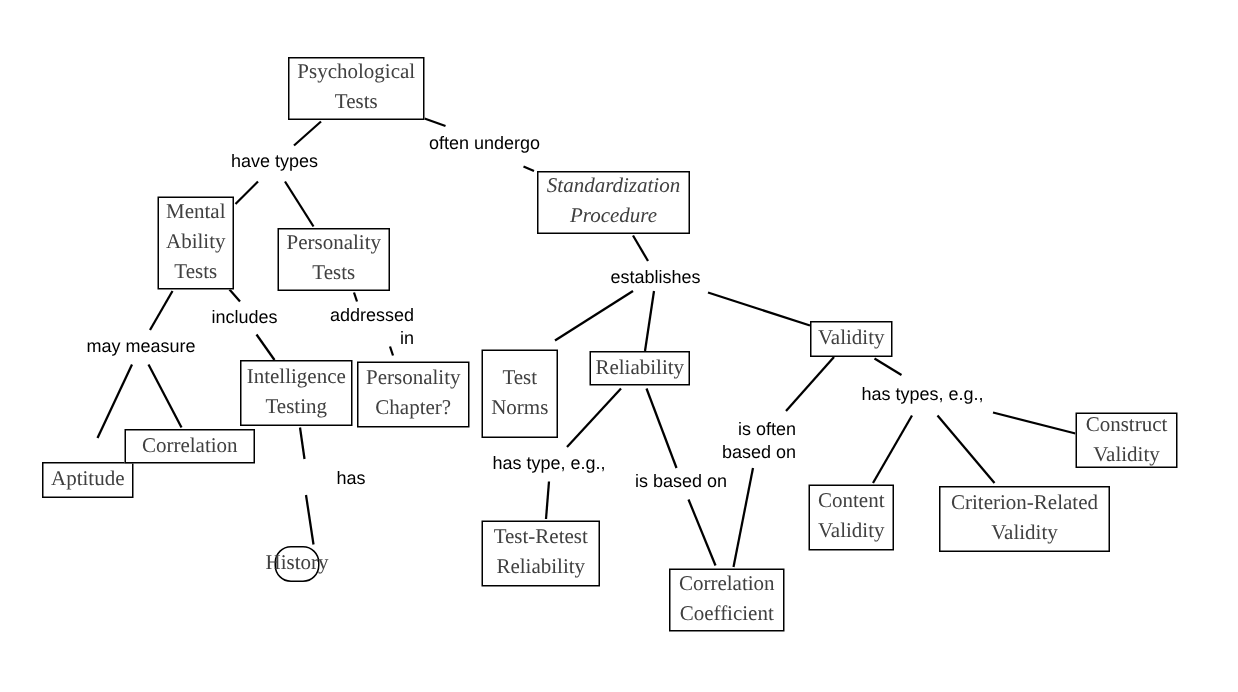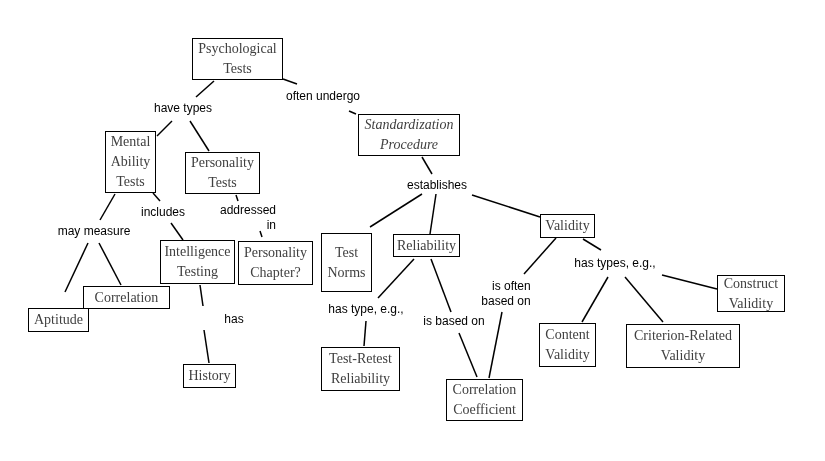--- a/index.html
+++ b/index.html
@@ -62,21 +62,21 @@
   <div class="node" style="left:321px;top:233px;width:51px;height:59px;">Test
 Norms</div>
   <div class="node" style="left:393px;top:234px;width:67px;height:23px;">Reliability</div>
   <div class="node" style="left:540px;top:214px;width:55px;height:24px;">Validity</div>
   <div class="node" style="left:160px;top:240px;width:75px;height:44px;">Intelligence
 Testing</div>
   <div class="node" style="left:238px;top:241px;width:75px;height:44px;">Personality
 Chapter?</div>
   <div class="node" style="left:28px;top:292px;width:61px;height:24px;margin-top:16px;">Aptitude</div>
   <div class="node" style="left:83px;top:286px;width:87px;height:23px;">Correlation</div>
-  <div class="node" style="left:183px;top:364px;width:53px;height:24px;">History</div>
+  <div class="node" style="left:183px;top:364px;width:30px;height:24px;border-radius:11px;">History</div>
   <div class="node" style="left:321px;top:347px;width:79px;height:44px;">Test-Retest
 Reliability</div>
   <div class="node" style="left:446px;top:379px;width:77px;height:42px;">Correlation
 Coefficient</div>
   <div class="node" style="left:539px;top:323px;width:57px;height:44px;">Content
 Validity</div>
   <div class="node" style="left:626px;top:324px;width:114px;height:44px;">Criterion-Related
 Validity</div>
   <div class="node" style="left:717px;top:275px;width:68px;height:37px;">Construct
 Validity</div>

